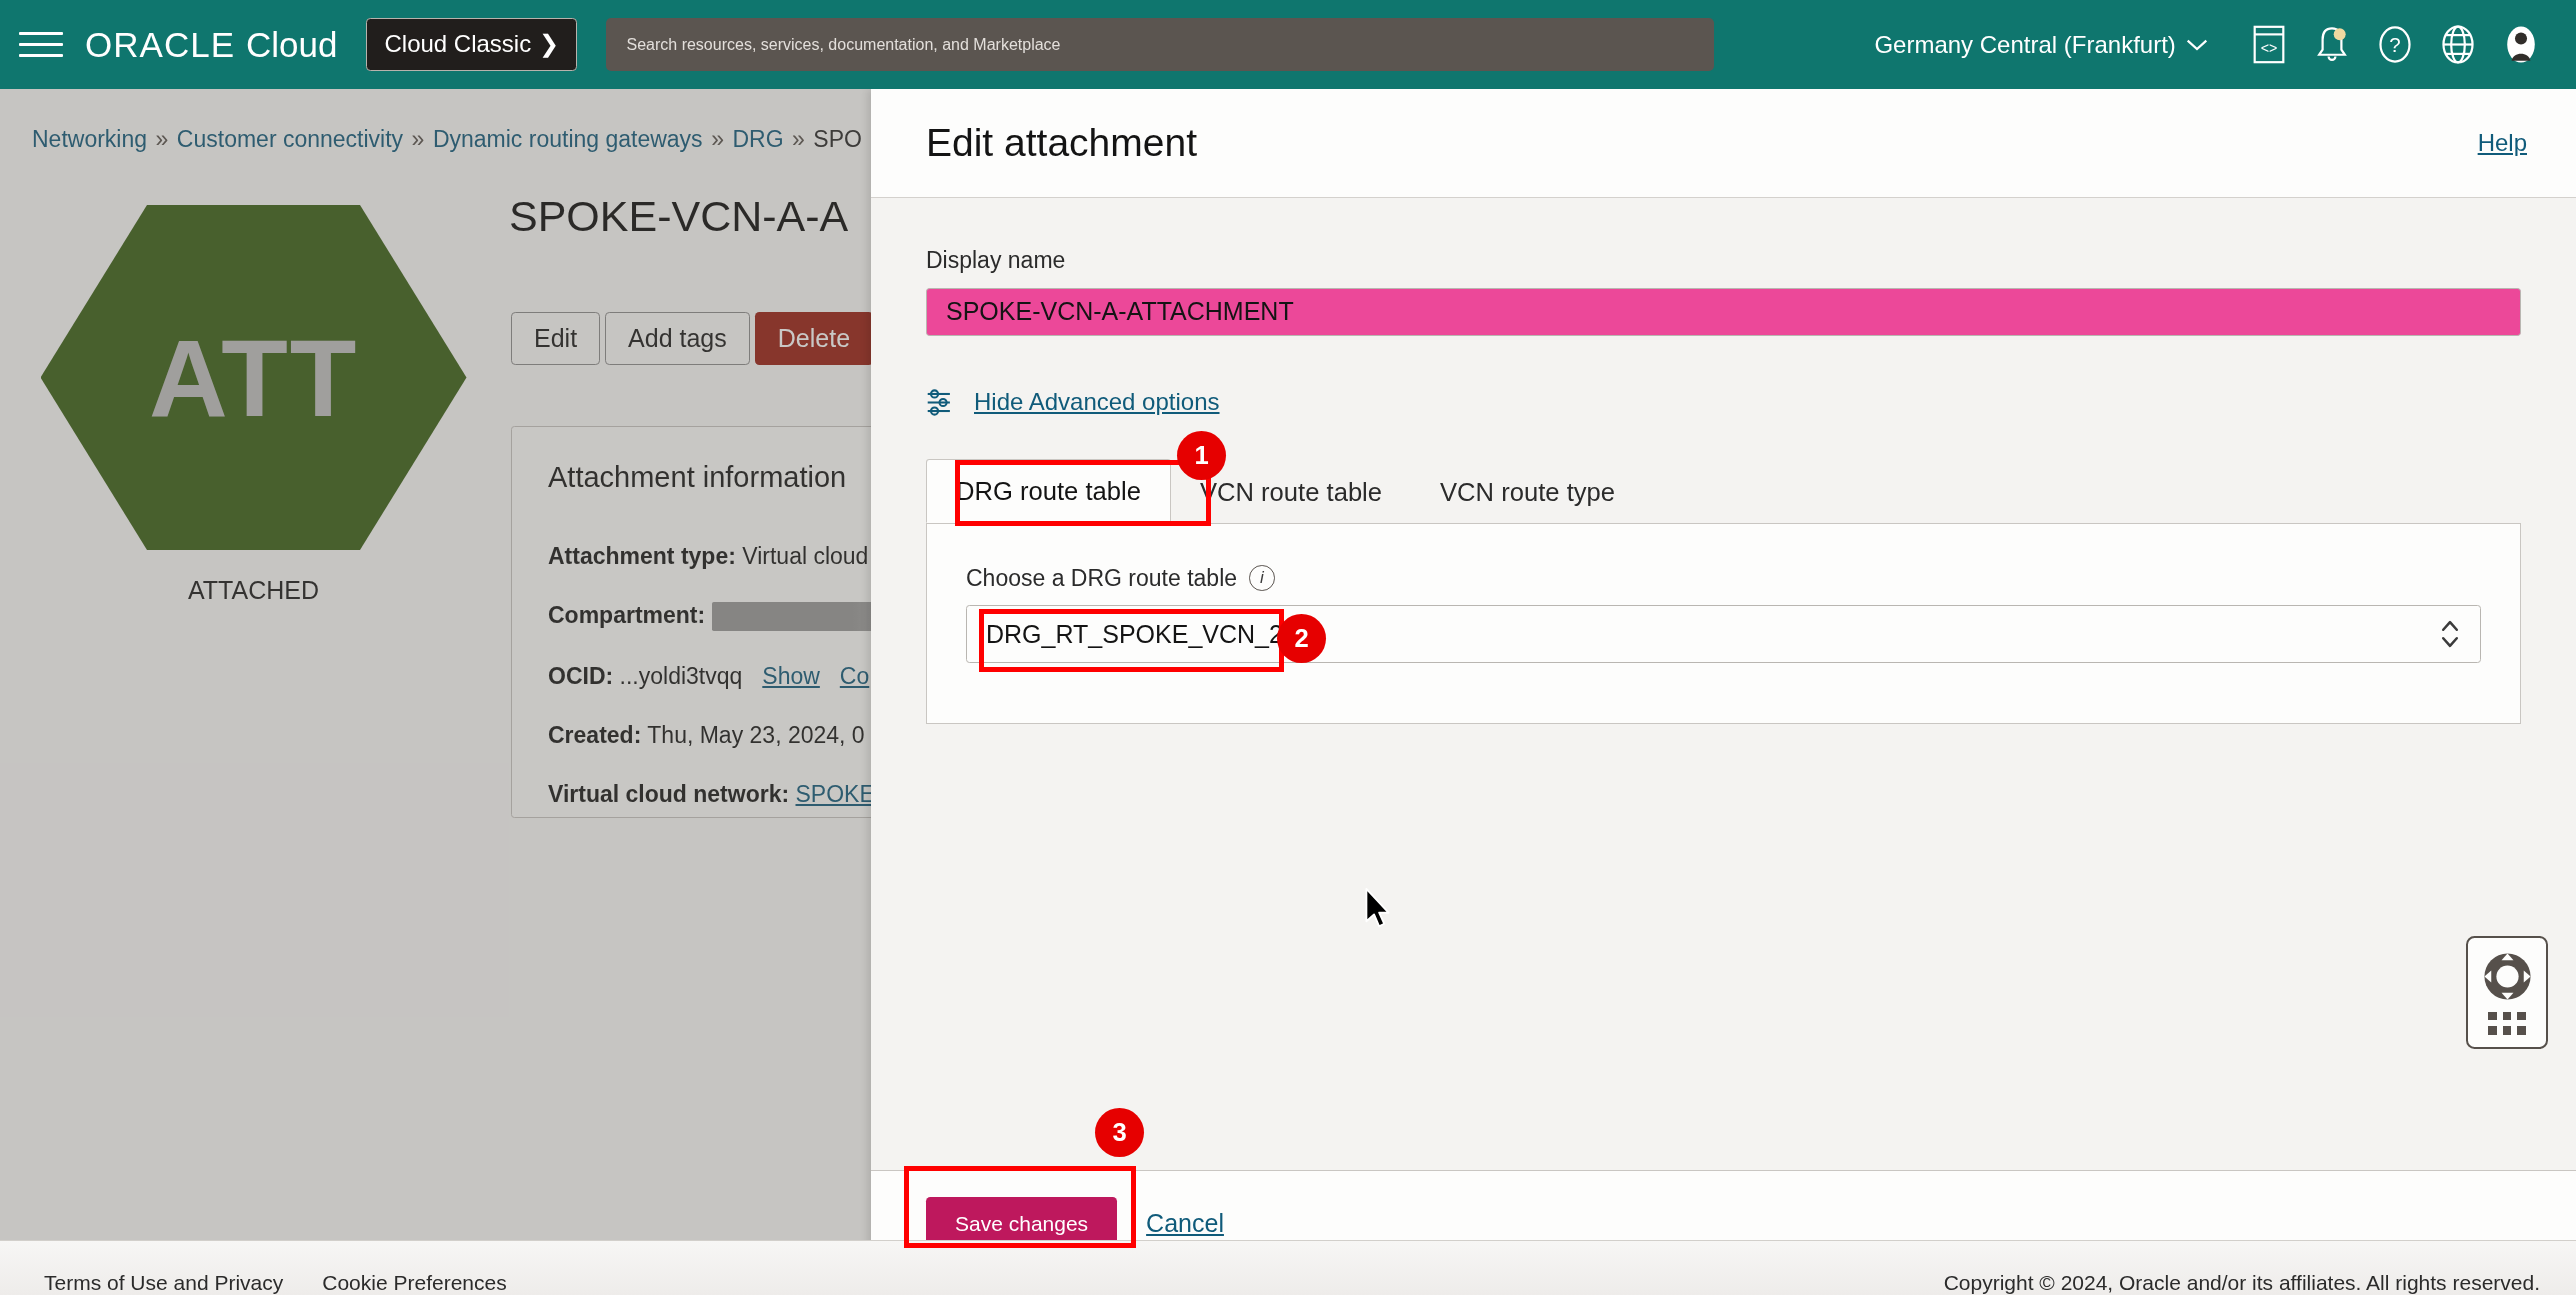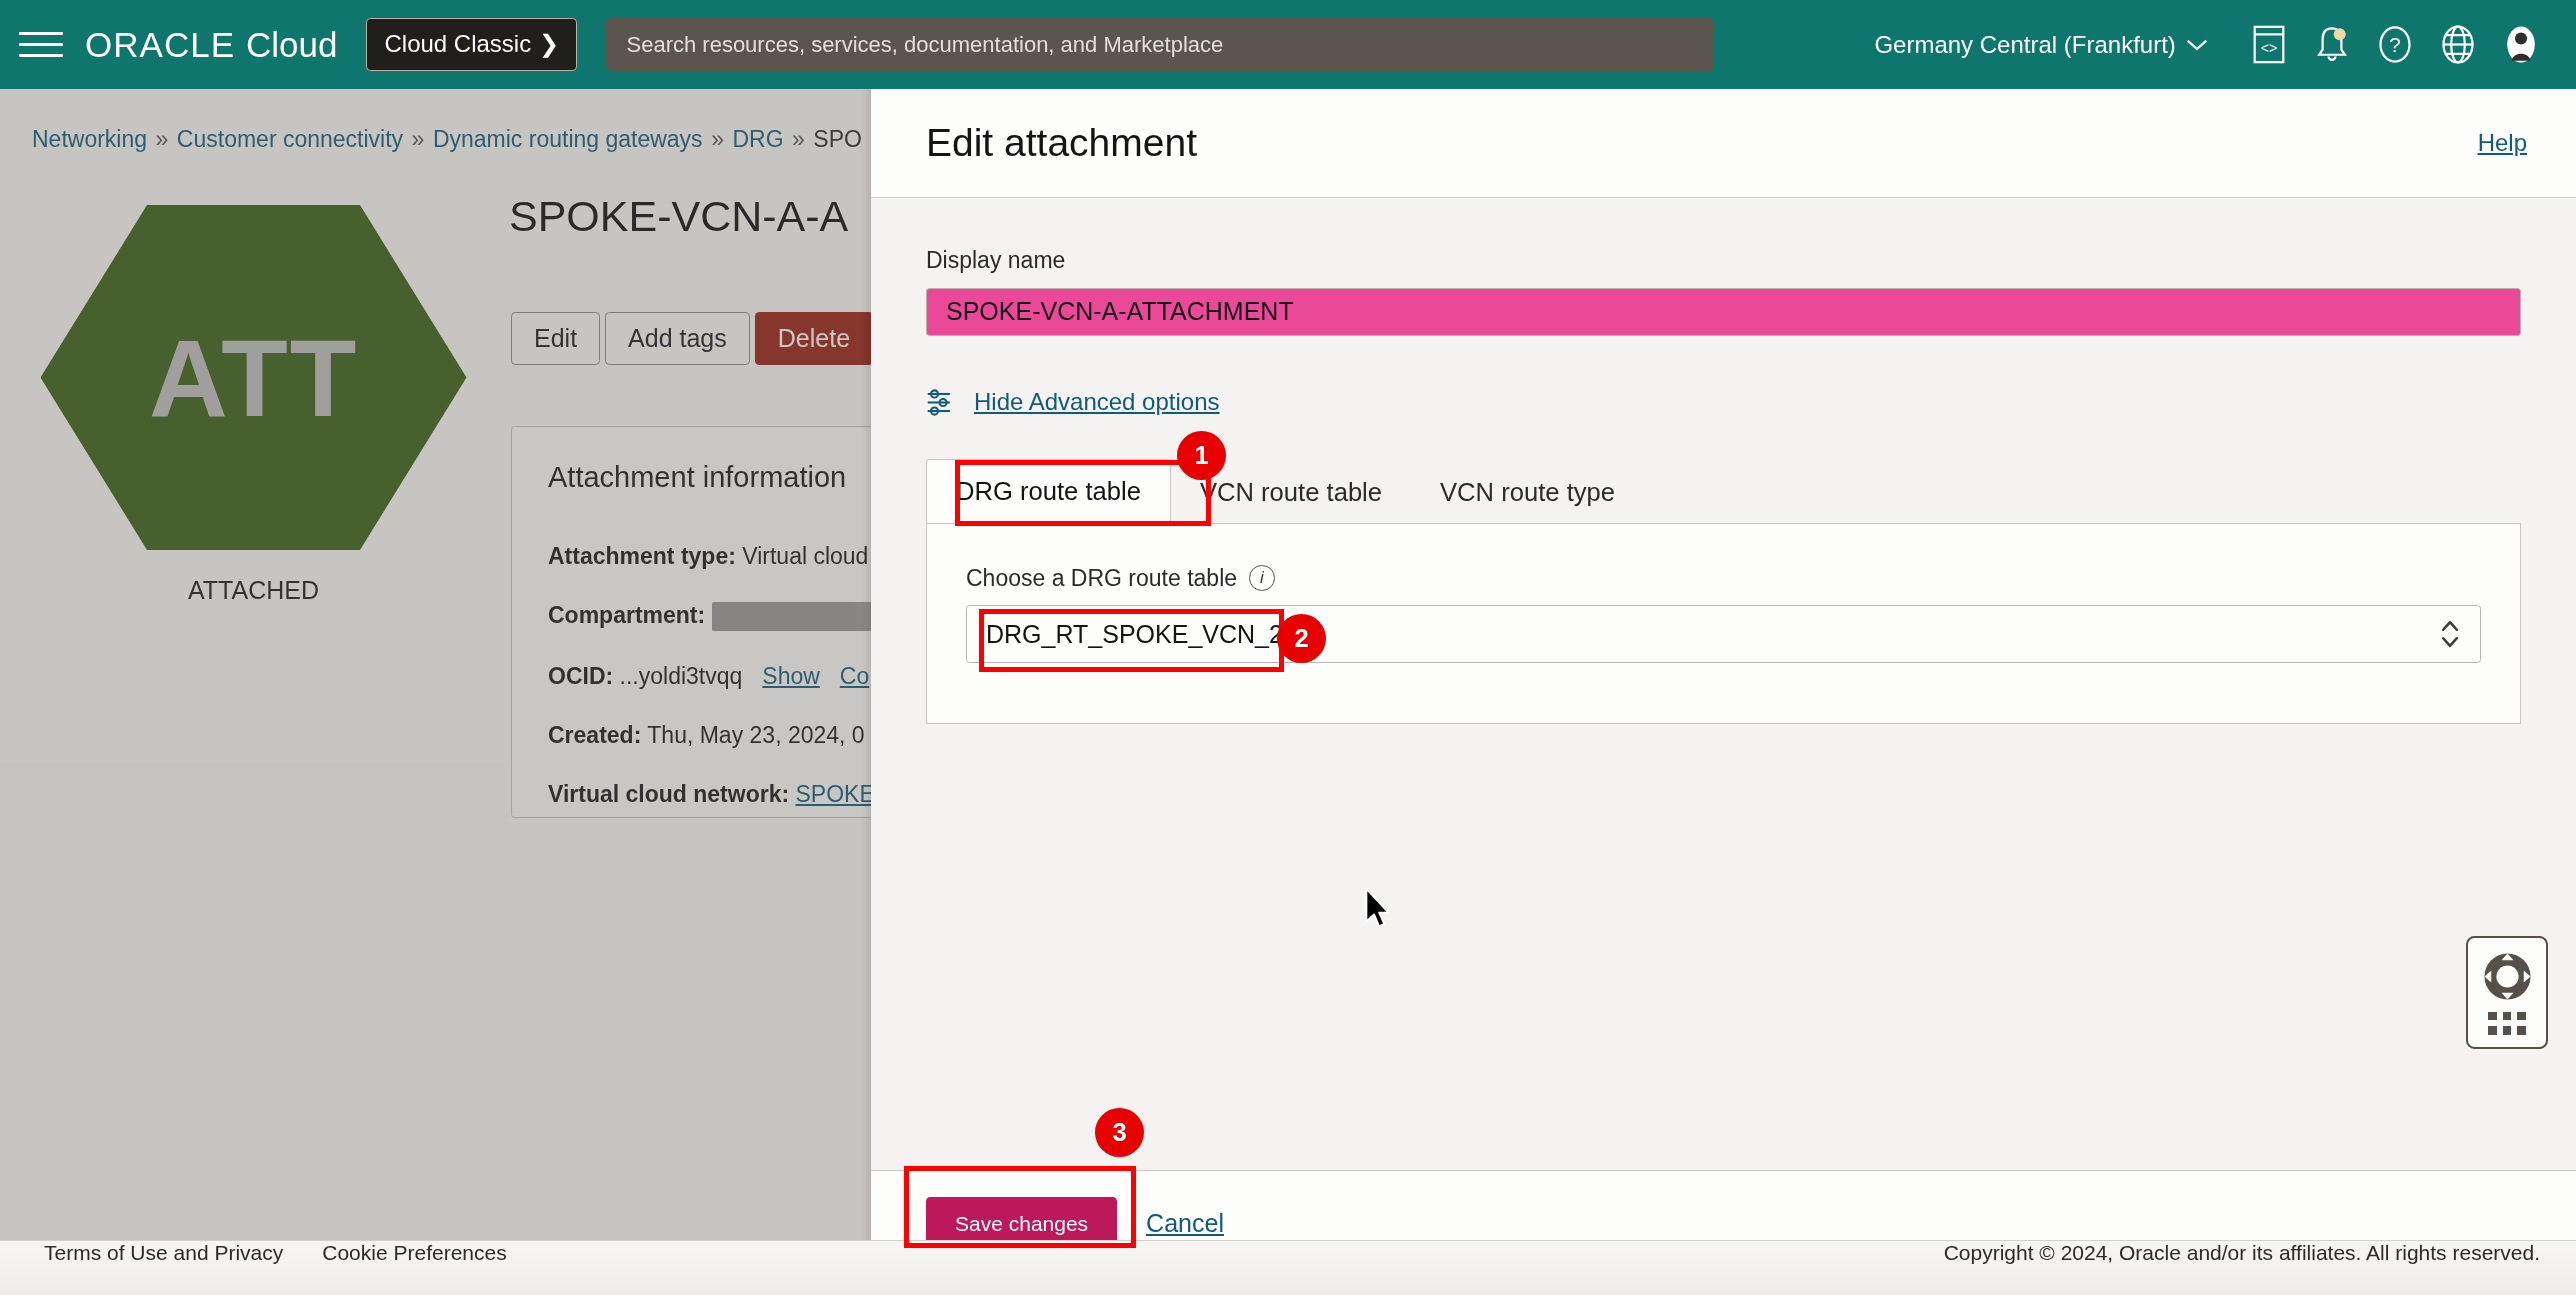--- a/index.html
+++ b/index.html
@@ -70,21 +70,21 @@
     margin-left: 29px;
     width: 1108px;
     height: 53px;
     background: #5b5550;
     border-radius: 5.1px;
     display: flex;
     align-items: center;
     padding: 0 20.5px;
     cursor: text;
   }
-  #search-box .ph { color: #e3dfdb; font-size: 22px; }
+  #search-box .ph { color: #e3dfdb; font-size: 16px; }
 
   #topbar-right {
     margin-left: auto;
     display: flex;
     align-items: center;
     gap: 0px;
     padding-right: 24px;
   }
   .region-sel {
     color: #fff; font-size: 24px;
@@ -223,21 +223,21 @@
 
   
   #footer {
     position: absolute;
     bottom: 0; left: 0;
     width: 2576px;
     height: 55px;
     background: linear-gradient(180deg,#f7f6f5 0%, #eeecea 100%);
     border-top: 0.9px solid #d2cfcb;
     display: flex;
-    align-items: flex-start;
+    align-items: flex-end;
     z-index: 45;
     font-size: 21px;
   }
   #footer .left { margin-left: 44px; display: flex; gap: 39px; }
   #footer .left span { color: #2b2b2b; cursor: pointer; }
   #footer .right { margin-left: auto; margin-right: 36px; color: #2b2b2b; }
 
   
   #panel {
     position: absolute;

